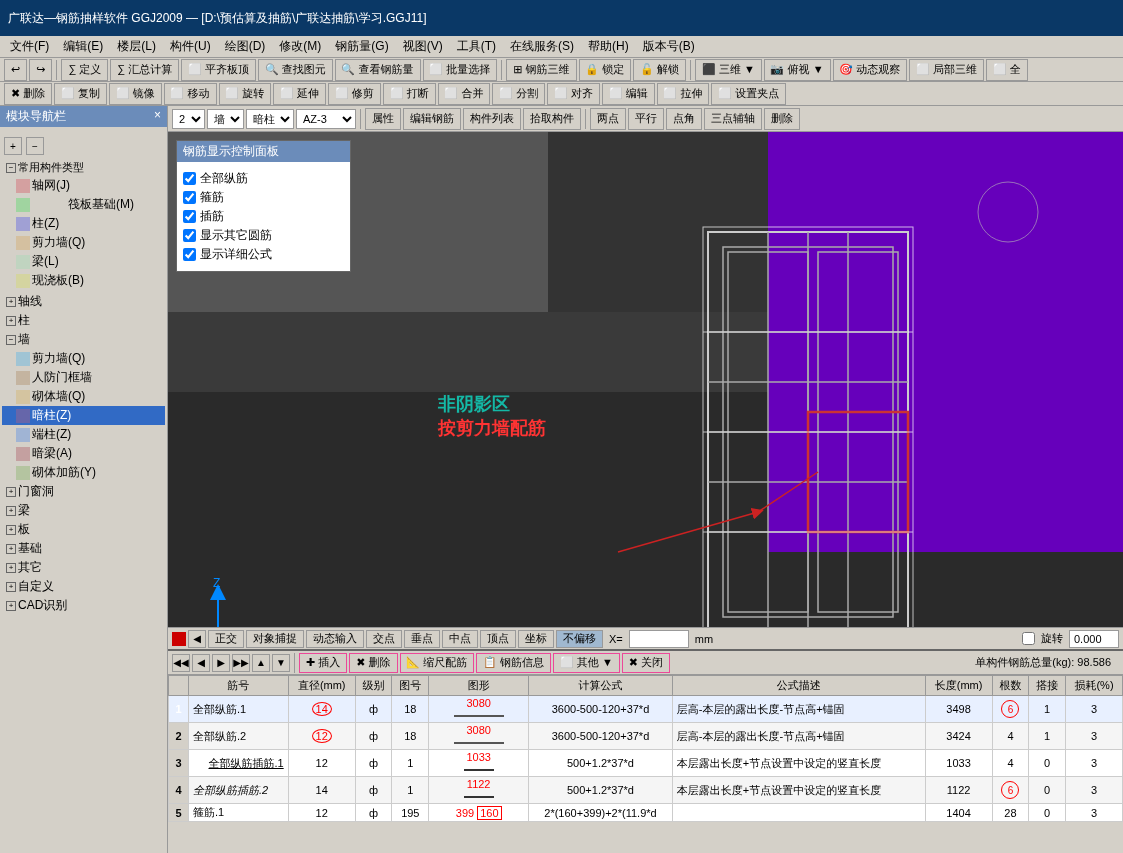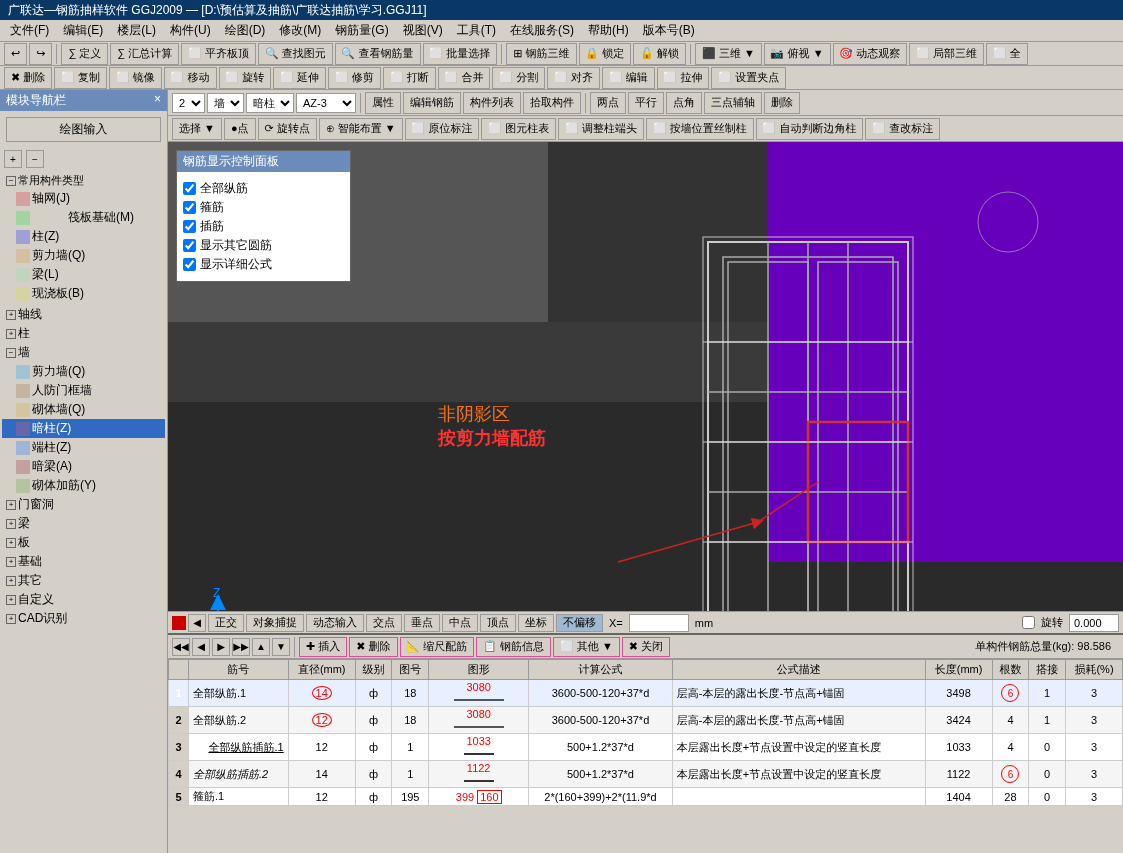--- a/index.html
+++ b/index.html
@@ -1,19 +1,19 @@
 <!DOCTYPE html>
 <html><head>
   <meta charset="utf-8">
   <style>
     * { box-sizing: border-box; margin: 0; padding: 0; }
     body { font-family: 'SimSun', 'Microsoft YaHei', sans-serif; font-size: 12px; background: #d4d0c8; overflow: hidden; width: 1123px; height: 853px; }
     
     
-    .title-bar { background: #0a3866; color: white; height: 20px; display: flex; align-items: center; padding: 0 8px; font-size: 12px; }
+    .title-bar { background: #0a3866; color: white; height: 36px; display: flex; align-items: center; padding: 0 8px; font-size: 12px; }
     
     
     .menu-bar { background: #d4d0c8; height: 22px; display: flex; align-items: center; border-bottom: 1px solid #999; padding: 0 4px; gap: 2px; }
     .menu-item { padding: 2px 6px; font-size: 12px; cursor: pointer; white-space: nowrap; }
     
     
     .toolbar { background: #d4d0c8; height: 26px; display: flex; align-items: center; padding: 2px 4px; gap: 2px; border-bottom: 1px solid #999; }
     .toolbar-btn { background: #d4d0c8; border: 1px solid #999; height: 22px; padding: 0 6px; font-size: 11px; cursor: pointer; white-space: nowrap; display: flex; align-items: center; gap: 2px; }
     .toolbar-sep { width: 1px; height: 20px; background: #999; margin: 0 2px; }
     
@@ -132,21 +132,20 @@
 </div>
 
 <div class="main-layout" style="height: calc(853px - 20px - 22px - 24px - 24px);">
 
   <div class="sidebar">
     <div class="sidebar-header">
       <span>模块导航栏</span>
       <span style="cursor:pointer;">×</span>
     </div>
     <div class="sidebar-section">
-      <button class="sidebar-btn">绘图输入</button>
     </div>
     <div style="display:flex;gap:4px;padding:2px 4px;">
       <span style="border:1px solid #999;width:18px;height:18px;display:flex;align-items:center;justify-content:center;cursor:pointer;font-size:10px;background:#d4d0c8;">+</span>
       <span style="border:1px solid #999;width:18px;height:18px;display:flex;align-items:center;justify-content:center;cursor:pointer;font-size:10px;background:#d4d0c8;">−</span>
     </div>
     <div class="tree-container">
 
       <div class="tree-item">
         <span class="tree-expand">−</span>
         <span style="font-size:11px;">常用构件类型</span>
@@ -269,32 +268,20 @@
       <button class="toolbar-btn">构件列表</button>
       <button class="toolbar-btn">拾取构件</button>
       <div class="toolbar-sep"></div>
       <button class="toolbar-btn">两点</button>
       <button class="toolbar-btn">平行</button>
       <button class="toolbar-btn">点角</button>
       <button class="toolbar-btn">三点辅轴</button>
       <button class="toolbar-btn">删除</button>
     </div>
 
-    <div class="canvas-toolbar">
-      <button class="toolbar-btn">选择 ▼</button>
-      <button class="toolbar-btn">●点</button>
-      <button class="toolbar-btn">⟳ 旋转点</button>
-      <button class="toolbar-btn">⊕ 智能布置 ▼</button>
-      <button class="toolbar-btn">⬜ 原位标注</button>
-      <button class="toolbar-btn">⬜ 图元柱表</button>
-      <button class="toolbar-btn">⬜ 调整柱端头</button>
-      <button class="toolbar-btn">⬜ 按墙位置丝制柱</button>
-      <button class="toolbar-btn">⬜ 自动判断边角柱</button>
-      <button class="toolbar-btn">⬜ 查改标注</button>
-    </div>
 
     <div style="flex:1;display:flex;flex-direction:column;overflow:hidden;">
 
       <div class="drawing-area" style="flex:1;position:relative;min-height:0;">
 
         <svg width="100%" height="100%" style="position:absolute;top:0;left:0;">
 
           <rect width="100%" height="100%" fill="#2a2a2a"></rect>
 
           <rect x="0" y="0" width="380" height="180" fill="#555555"></rect>
@@ -387,21 +374,21 @@
               <span>显示其它圆筋</span>
             </div>
             <div class="popup-checkbox">
               <input type="checkbox" checked="" style="">
               <span>显示详细公式</span>
             </div>
           </div>
         </div>
 
         <div style="position:absolute;top:260px;left:270px;">
-          <div style="color:#f97316;font-size:18px;font-weight:normal;font-family:'Microsoft YaHei',sans-serif;">非阴影区</div>
+          <div style="color:#14b8a6;font-size:18px;font-weight:bold;font-family:'Microsoft YaHei',sans-serif;">非阴影区</div>
           <div style="color:#ff3333;font-size:18px;font-weight:bold;font-family:'Microsoft YaHei',sans-serif;">按剪力墙配筋</div>
         </div>
 
       </div>
 
       <div class="status-bar">
         <span style="width:14px;height:14px;background:#cc0000;display:inline-block;flex-shrink:0;"></span>
         <button class="nav-btn">◀</button>
         <span class="status-toggle">正交</span>
         <span class="status-toggle">对象捕捉</span>

